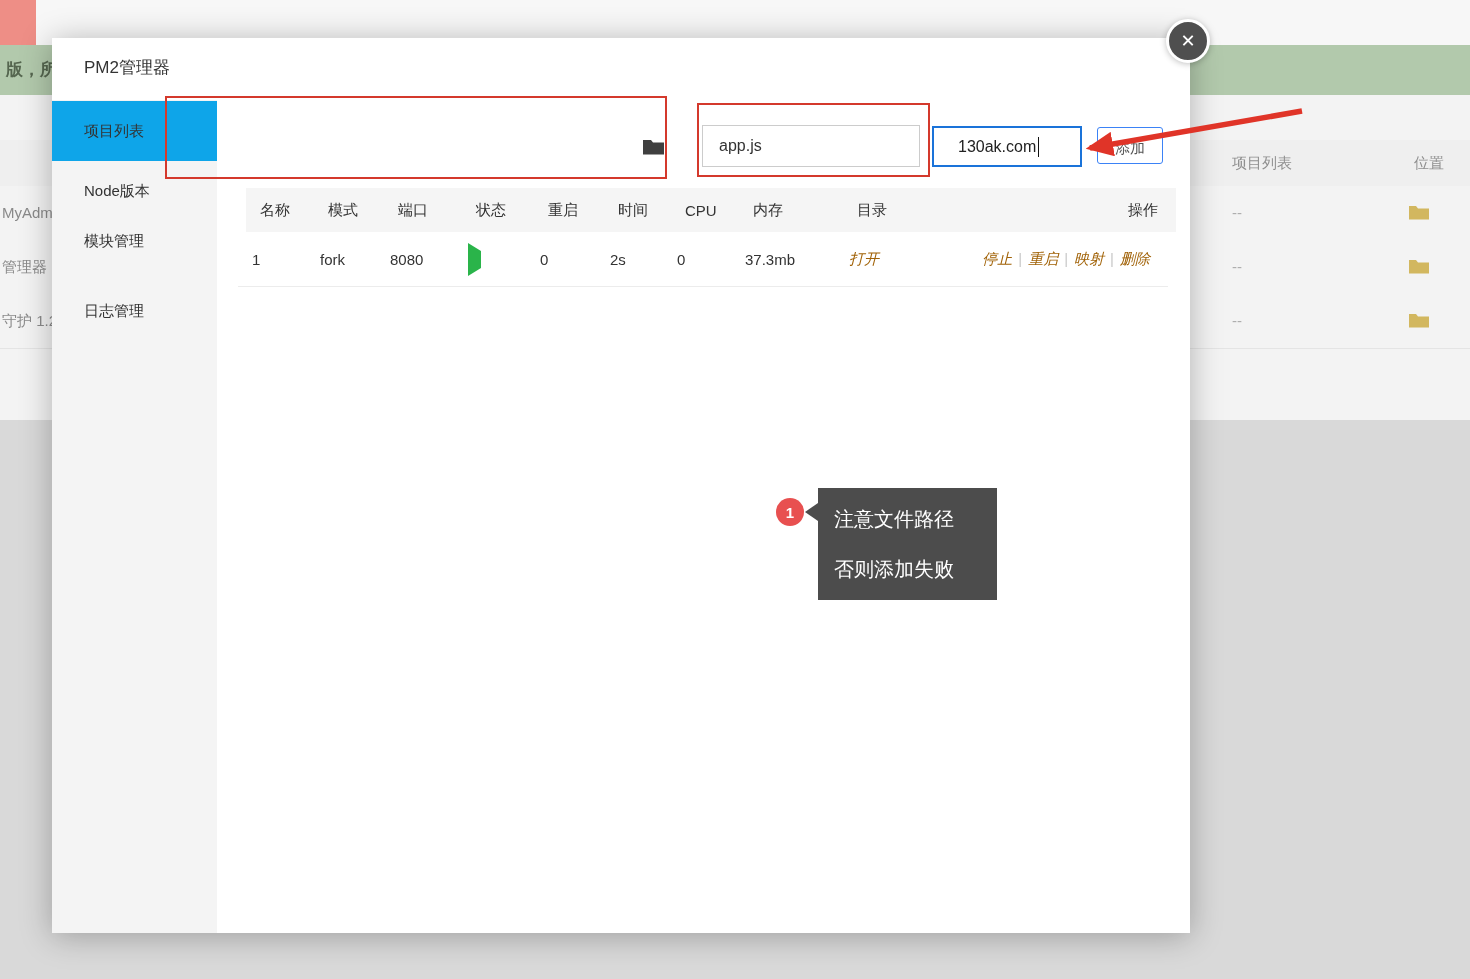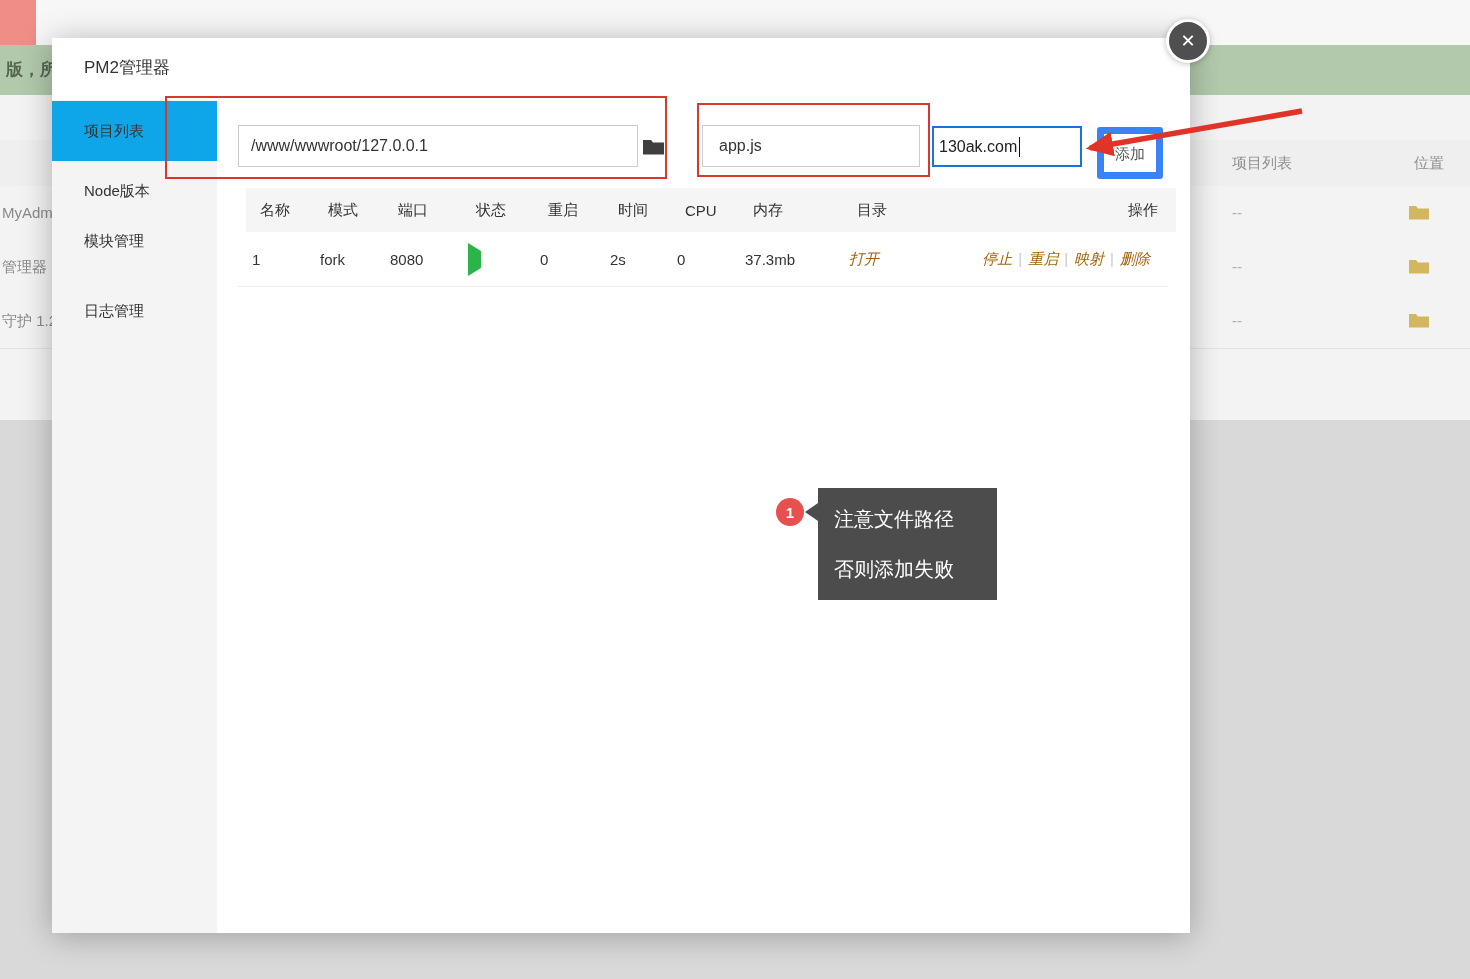--- a/index.html
+++ b/index.html
@@ -37,24 +37,24 @@
     box-sizing:border-box;font-size:15px;color:#333;z-index:7;cursor:pointer;}
   .side-item.active{background:#0ea5e9;}
 
   
   .inp{position:absolute;box-sizing:border-box;border:1px solid #ccc;background:#fff;
     font-size:16px;color:#333;padding:0 12px;z-index:7;font-family:inherit;outline:none;}
   #inp-path{left:238px;top:125px;width:400px;height:42px;}
   #inp-script{left:702px;top:125px;width:218px;height:42px;padding-left:16px;}
   .folder-btn{left:642px;top:138px;z-index:7;cursor:pointer;line-height:0;}
   .inp-domain{left:932px;top:126px;width:150px;height:41px;border:2px solid #1a73d9;
-    display:flex;align-items:center;padding:0 5px;font-size:16px;color:#222;
+    display:flex;align-items:center;padding:0 24px;font-size:16px;color:#222;
     z-index:7;background:#fff;box-sizing:border-box;cursor:text;}
   .caret{width:1px;height:20px;background:#111;margin-left:2px;}
-  .btn-add{left:1097px;top:127px;width:66px;height:52px;border:7px solid #3b82f6;
+  .btn-add{left:1097px;top:127px;width:66px;height:37px;border:1px solid #3b82f6;
     border-radius:3px;background:#fff;font-size:15px;color:#555;text-align:center;
     line-height:39px;z-index:7;cursor:pointer;box-sizing:border-box;}
 
   
   .red-rect{border:2px solid #d4392c;z-index:9;pointer-events:none;}
   #rr1{left:165px;top:96px;width:498px;height:79px;}
   #rr2{left:697px;top:103px;width:229px;height:70px;}
   .arrow-svg{left:0;top:0;width:1470px;height:979px;z-index:20;pointer-events:none;}
 
   
@@ -135,21 +135,20 @@
 
   <div class="modal"></div>
   <div class="modal-title">PM2管理器</div>
 
   <div class="sidebar"></div>
   <div class="side-item active" style="top:101px">项目列表</div>
   <div class="side-item" style="top:161px">Node版本</div>
   <div class="side-item" style="top:211px">模块管理</div>
   <div class="side-item" style="top:281px">日志管理</div>
 
-  <input id="inp-path" class="inp" type="text" value="/www/wwwroot/127.0.0.1" style="">
   <div class="folder-btn">
     <svg width="23" height="18" viewBox="0 0 23 18">
         <path d="M1 2 h8 l2 2.5 h11 v12 h-21 z" fill="#3f3f3f"></path>
       </svg>
   </div>
   <input id="inp-script" class="inp" type="text" value="app.js" style="">
   <div class="inp-domain" style="position:absolute">
     <span>130ak.com</span>
     <span class="caret"></span>
   </div>

